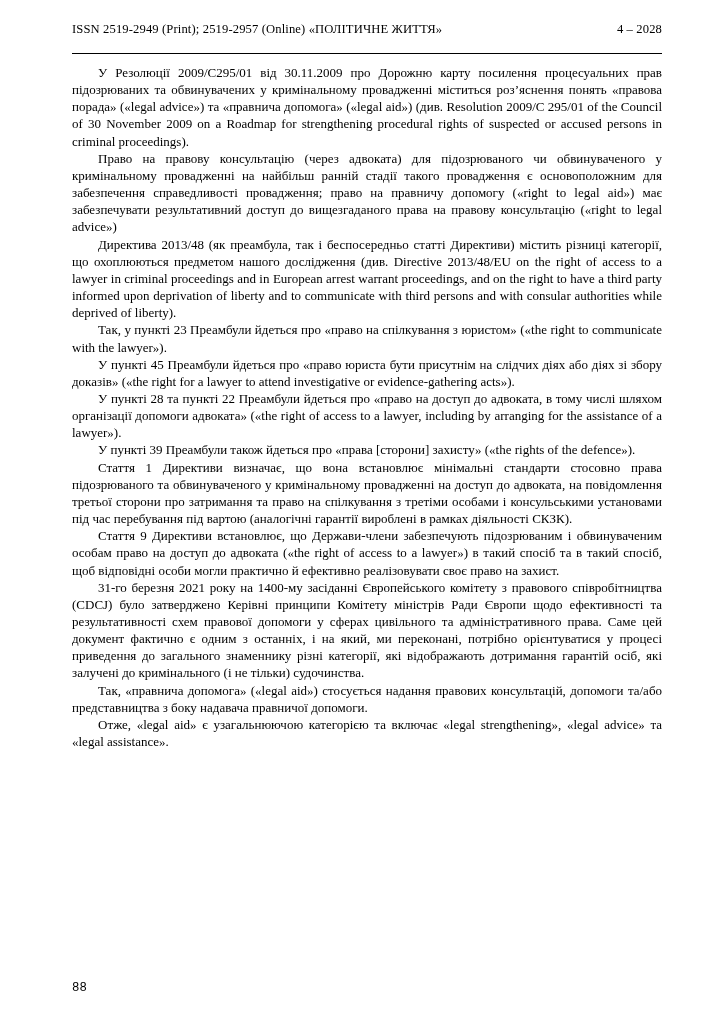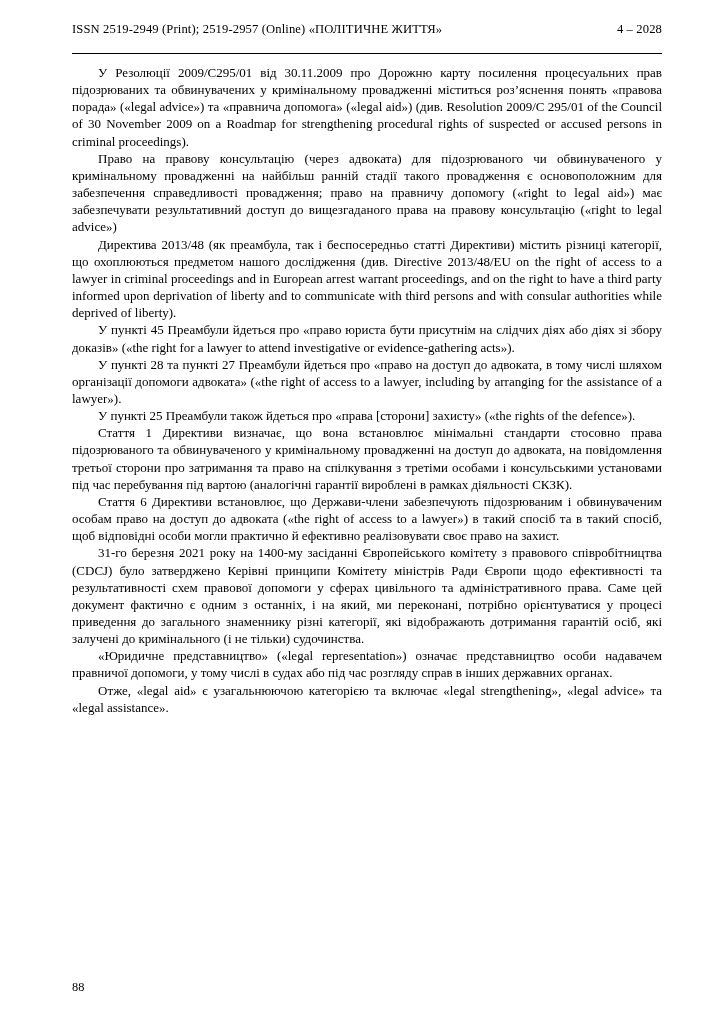--- a/index.html
+++ b/index.html
@@ -46,41 +46,43 @@
     line-height: 1.32;
     text-align: justify;
     text-indent: 26px;
     hyphens: auto;
   }
   .page-number {
     position: absolute;
     left: 72px;
     bottom: 28px;
     font-size: 12.3px;
+    font-family: Liberation Mono, monospace;
   }
 </style>
 </head>
 <body>
 
 <div class="page">
 
   <div class="header">
     <span class="header-left">ISSN 2519-2949 (Print); 2519-2957 (Online) «ПОЛІТИЧНЕ ЖИТТЯ»</span>
     <span class="header-right">4 – 2028</span>
   </div>
   <hr class="hr-rule">
 
   <div class="body-text">
     <p>У Резолюції 2009/C295/01 від 30.11.2009 про Дорожню карту посилення процесуальних прав підозрюваних та обвинувачених у кримінальному провадженні міститься роз’яснення понять «правова порада» («legal advice») та «правнича допомога» («legal aid») (див. Resolution 2009/C 295/01 of the Council of 30 November 2009 on a Roadmap for strengthening procedural rights of suspected or accused persons in criminal proceedings).</p>
     <p>Право на правову консультацію (через адвоката) для підозрюваного чи обвинуваченого у кримінальному провадженні на найбільш ранній стадії такого провадження є основоположним для забезпечення справедливості провадження; право на правничу допомогу («right to legal aid») має забезпечувати результативний доступ до вищезгаданого права на правову консультацію («right to legal advice»)</p>
     <p>Директива 2013/48 (як преамбула, так і беспосередньо статті Директиви) містить різниці категорії, що охоплюються предметом нашого дослідження (див. Directive 2013/48/EU on the right of access to a lawyer in criminal proceedings and in European arrest warrant proceedings, and on the right to have a third party informed upon deprivation of liberty and to communicate with third persons and with consular authorities while deprived of liberty).</p>
+    <p>Так, у пункті 23 Преамбули йдеться про «право на спілкування з юристом» («the right to communicate with the lawyer»).</p>
     <p>У пункті 45 Преамбули йдеться про «право юриста бути присутнім на слідчих діях або діях зі збору доказів» («the right for a lawyer to attend investigative or evidence-gathering acts»).</p>
-    <p>У пункті 28 та пункті 27 Преамбули йдеться про «право на доступ до адвоката, в тому числі шляхом організації допомоги адвоката» («the right of access to a lawyer, including by arranging for the assistance of a lawyer»).</p>
-    <p>У пункті 25 Преамбули також йдеться про «права [сторони] захисту» («the rights of the defence»).</p>
+    <p>У пункті 28 та пункті 22 Преамбули йдеться про «право на доступ до адвоката, в тому числі шляхом організації допомоги адвоката» («the right of access to a lawyer, including by arranging for the assistance of a lawyer»).</p>
+    <p>У пункті 39 Преамбули також йдеться про «права [сторони] захисту» («the rights of the defence»).</p>
     <p>Стаття 1 Директиви визначає, що вона встановлює мінімальні стандарти стосовно права підозрюваного та обвинуваченого у кримінальному провадженні на доступ до адвоката, на повідомлення третьої сторони про затримання та право на спілкування з третіми особами і консульськими установами під час перебування під вартою (аналогічні гарантії вироблені в рамках діяльності СКЗК).</p>
-    <p>Стаття 6 Директиви встановлює, що Держави-члени забезпечують підозрюваним і обвинуваченим особам право на доступ до адвоката («the right of access to a lawyer») в такий спосіб та в такий спосіб, щоб відповідні особи могли практично й ефективно реалізовувати своє право на захист.</p>
+    <p>Стаття 9 Директиви встановлює, що Держави-члени забезпечують підозрюваним і обвинуваченим особам право на доступ до адвоката («the right of access to a lawyer») в такий спосіб та в такий спосіб, щоб відповідні особи могли практично й ефективно реалізовувати своє право на захист.</p>
     <p>31-го березня 2021 року на 1400-му засіданні Європейського комітету з правового співробітництва (CDCJ) було затверджено Керівні принципи Комітету міністрів Ради Європи щодо ефективності та результативності схем правової допомоги у сферах цивільного та адміністративного права. Саме цей документ фактично є одним з останніх, і на який, ми переконані, потрібно орієнтуватися у процесі приведення до загального знаменнику різні категорії, які відображають дотримання гарантій осіб, які залучені до кримінального (і не тільки) судочинства.</p>
-    <p>«Юридичне представництво» («legal representation») означає представництво особи надавачем правничої допомоги, у тому числі в судах або під час розгляду справ в інших державних органах.</p>
+    <p>Так, «правнича допомога» («legal aid») стосується надання правових консультацій, допомоги та/або представництва з боку надавача правничої допомоги.</p>
     <p>Отже, «legal aid» є узагальнюючою категорією та включає «legal strengthening», «legal advice» та «legal assistance».</p>
   </div>
 
   <div class="page-number">88</div>
 </div>
 
 </body></html>

